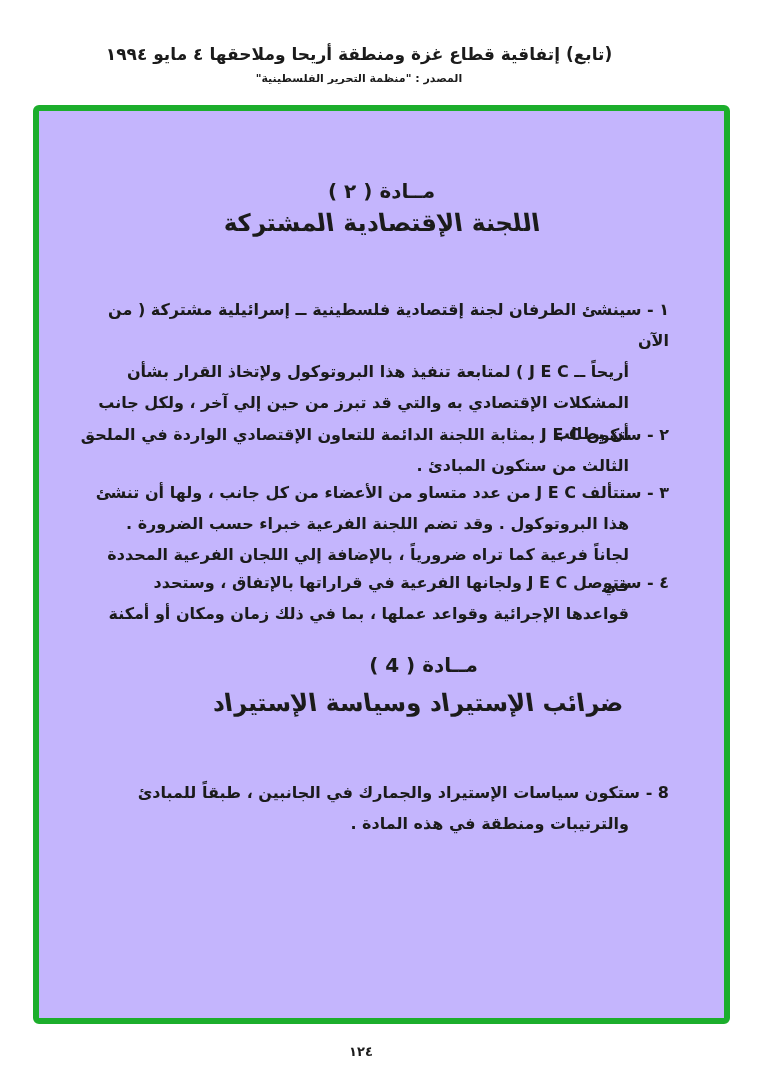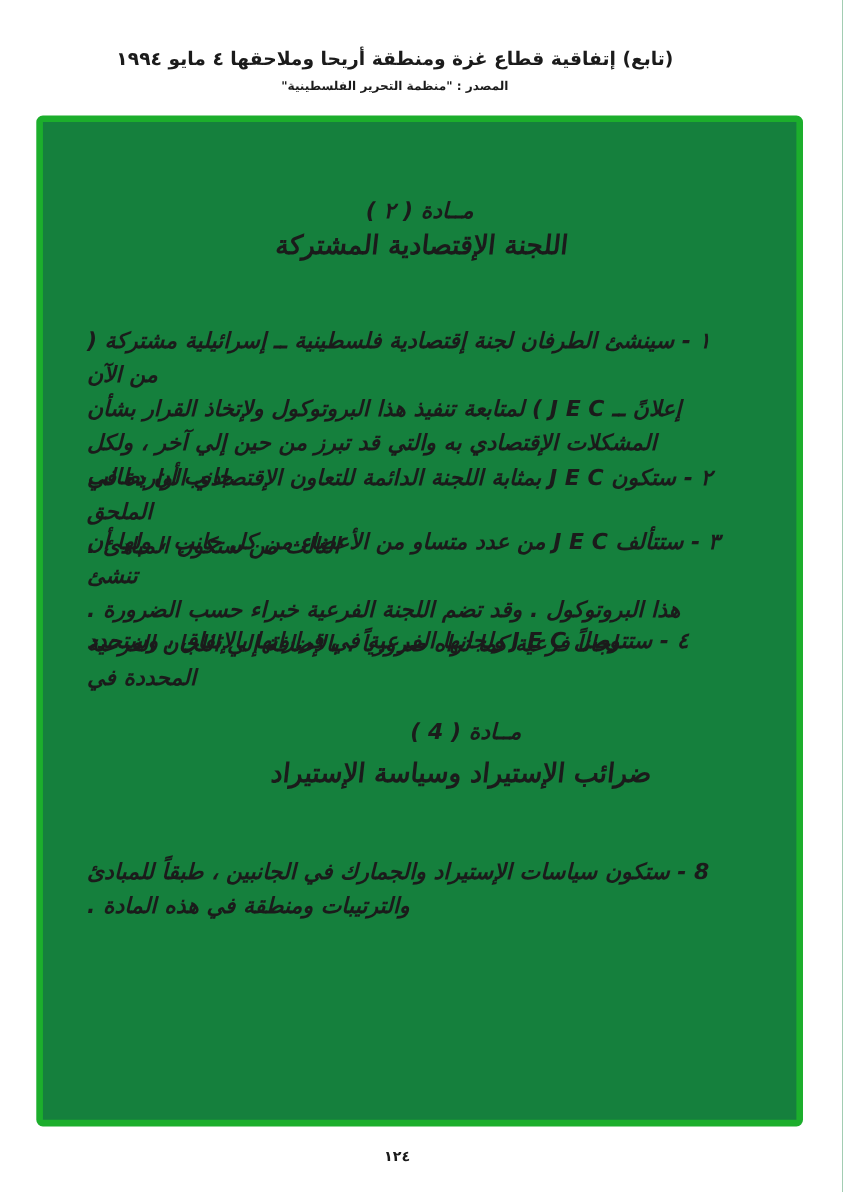--- a/index.html
+++ b/index.html
@@ -21,22 +21,21 @@
   }
   .header-title { font-size:17px; font-weight:bold; white-space:nowrap; }
   .header-source { font-size:11px; font-weight:bold; margin-top:8px; }
 
   
   .frame {
     position:absolute; left:33px; top:105px;
     width:685px; height:907px;
     border:6px solid #1cae2c;
     border-radius:6px;
-    background:#15803d;
-    font-style:italic;
+    background:#c4b5fd;
   }
 
   
   .art-title {
     position:absolute; left:0; width:100%;
     text-align:center; direction:rtl;
     font-weight:bold; font-size:20px; letter-spacing:1px;
     white-space:nowrap;
   }
   .t2 { top:68px; }
@@ -48,22 +47,22 @@
     font-weight:bold; font-size:24px;
     transform:skewX(8deg);
     white-space:nowrap;
   }
   .s2 { top:98px; }
   .s3 { top:578px; transform:skewX(8deg) translateX(36px); }
 
   
   .para {
     position:absolute; right:55px; left:40px;
-    direction:rtl; text-align:left;
-    font-weight:bold; font-size:20px; line-height:31px;
+    direction:rtl; text-align:right;
+    font-weight:bold; font-size:16px; line-height:31px;
   }
   .para .cont { padding-right:40px; }
   .p1 { top:183px; }
   .p2 { top:308px; }
   .p3 { top:366px; }
   .p4 { top:456px; }
   .p5 { top:666px; }
 
   
   .page-number {
@@ -83,37 +82,38 @@
     <div class="header-source">المصدر : "منظمة التحرير الفلسطينية"</div>
   </div>
 
   <div class="frame" style="border-color: rgb(28, 174, 44);">
 
     <div class="art-title t2">مــادة ( ٢ )</div>
     <div class="art-subtitle s2">اللجنة الإقتصادية المشتركة</div>
 
     <div class="para p1">
       <div class="line">١ - سينشئ الطرفان لجنة إقتصادية فلسطينية ــ إسرائيلية مشتركة ( من الآن</div>
-      <div class="line cont">إعلانً ــ J E C ) لمتابعة تنفيذ هذا البروتوكول ولإتخاذ القرار بشأن</div>
+      <div class="line cont">أريحاً ــ J E C ) لمتابعة تنفيذ هذا البروتوكول ولإتخاذ القرار بشأن</div>
       <div class="line cont">المشكلات الإقتصادي به والتي قد تبرز من حين إلي آخر ، ولكل جانب أن يطالب</div>
     </div>
 
     <div class="para p2">
       <div class="line">٢ - ستكون J E C بمثابة اللجنة الدائمة للتعاون الإقتصادي الواردة في الملحق</div>
       <div class="line cont">الثالث من ستكون المبادئ .</div>
     </div>
 
     <div class="para p3">
       <div class="line">٣ - ستتألف J E C من عدد متساو من الأعضاء من كل جانب ، ولها أن تنشئ</div>
       <div class="line cont">هذا البروتوكول . وقد تضم اللجنة الفرعية خبراء حسب الضرورة .</div>
       <div class="line cont">لجاناً فرعية كما تراه ضرورياً ، بالإضافة إلي اللجان الفرعية المحددة في</div>
     </div>
 
     <div class="para p4">
       <div class="line">٤ - ستتوصل J E C ولجانها الفرعية في قراراتها بالإتفاق ، وستحدد</div>
+      <div class="line cont">قواعدها الإجرائية وقواعد عملها ، بما في ذلك زمان ومكان أو أمكنة</div>
     </div>
 
     <div class="art-title t3">مــادة ( 4 )</div>
     <div class="art-subtitle s3">ضرائب الإستيراد وسياسة الإستيراد</div>
 
     <div class="para p5">
       <div class="line">8 - ستكون سياسات الإستيراد والجمارك في الجانبين ، طبقاً للمبادئ</div>
       <div class="line cont">والترتيبات ومنطقة في هذه المادة .</div>
     </div>
 

